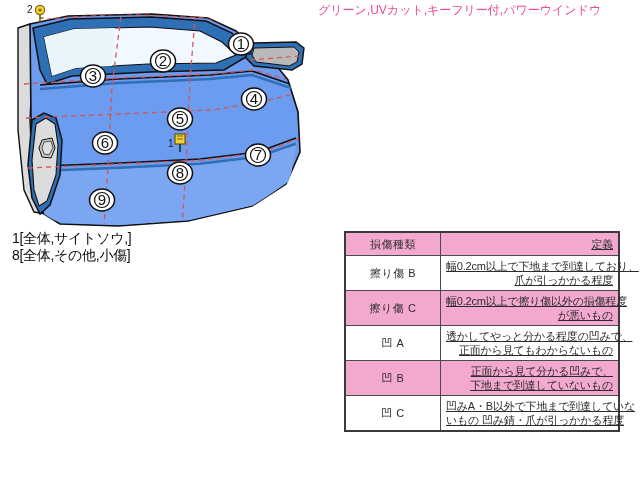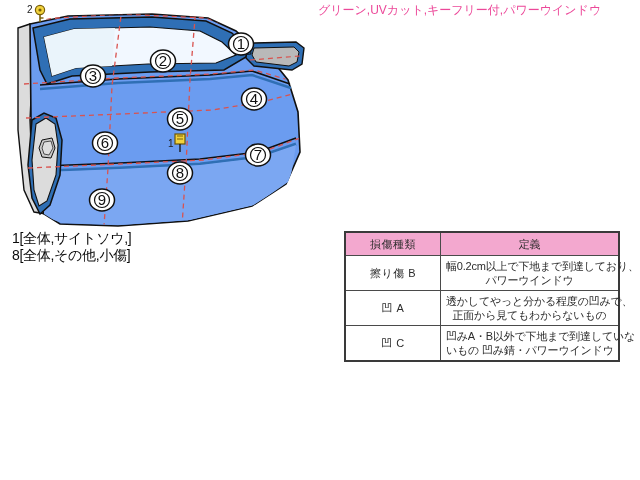--- a/index.html
+++ b/index.html
@@ -79,22 +79,23 @@
     color: #2b2b2b;
     vertical-align: middle;
     font-weight: normal;
   }
   #definition-table .col-type {
     width: 84px;
     text-align: center;
     letter-spacing: 0.5px;
   }
   #definition-table .col-def {
-    text-align: center;
+    text-align: right;
     letter-spacing: -0.2px;
+    text-decoration: underline;
   }
   #definition-table thead th {
     background: #f3a8cf;
     text-align: center;
     font-size: 11px;
     padding: 4px 5px;
   }
   #definition-table tr.row-shade td {
     background: #f3a8cf;
   }
@@ -257,31 +258,45 @@
     <tr>
       <th class="col-type">損傷種類</th>
       <th class="col-def">定義</th>
     </tr>
   </thead>
   <tbody>
     <tr class="row-plain">
       <td class="col-type">擦り傷  B</td>
       <td class="col-def">
         <div>幅0.2cm以上で下地まで到達しており、</div>
-        <div>パワーウインドウ</div>
+        <div>爪が引っかかる程度</div>
+      </td>
+    </tr>
+    <tr class="row-shade">
+      <td class="col-type">擦り傷  C</td>
+      <td class="col-def">
+        <div>幅0.2cm以上で擦り傷以外の損傷程度</div>
+        <div>が悪いもの</div>
       </td>
     </tr>
     <tr class="row-plain">
       <td class="col-type">凹  A</td>
       <td class="col-def">
         <div>透かしてやっと分かる程度の凹みで、</div>
         <div>正面から見てもわからないもの</div>
       </td>
     </tr>
+    <tr class="row-shade">
+      <td class="col-type">凹  B</td>
+      <td class="col-def">
+        <div>正面から見て分かる凹みで、</div>
+        <div>下地まで到達していないもの</div>
+      </td>
+    </tr>
     <tr class="row-plain">
       <td class="col-type">凹  C</td>
       <td class="col-def">
         <div>凹みA・B以外で下地まで到達していな</div>
-        <div>いもの  凹み錆・パワーウインドウ</div>
+        <div>いもの  凹み錆・爪が引っかかる程度</div>
       </td>
     </tr>
   </tbody>
 </table>
 
 </body></html>

